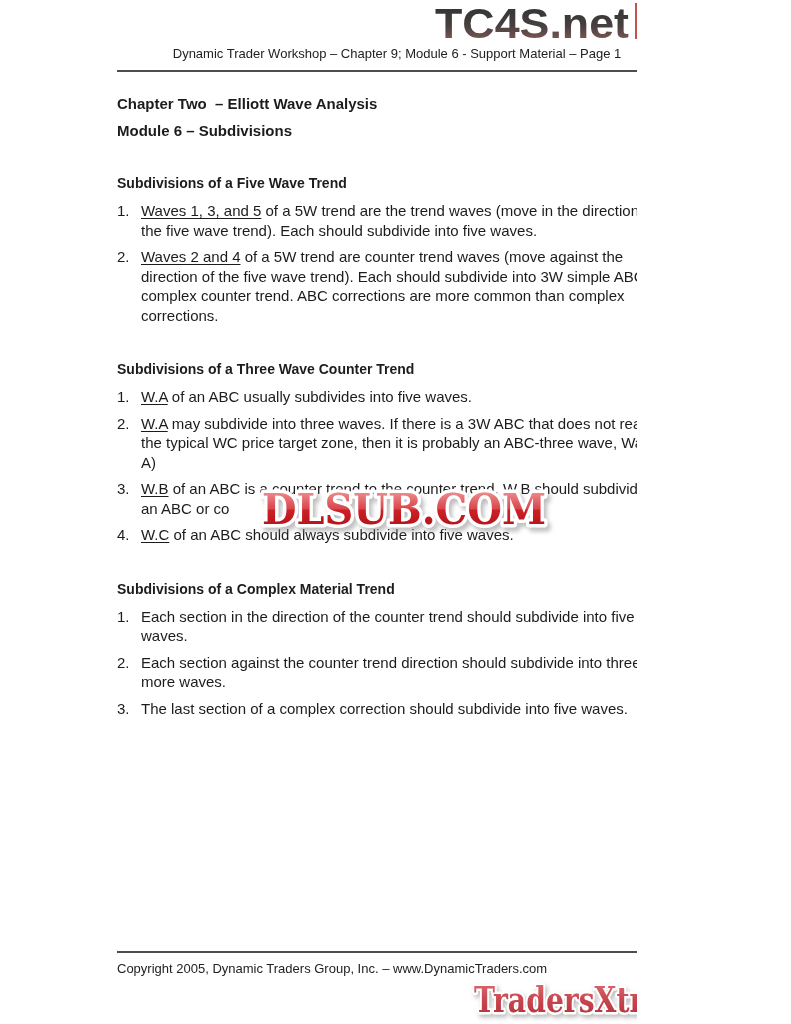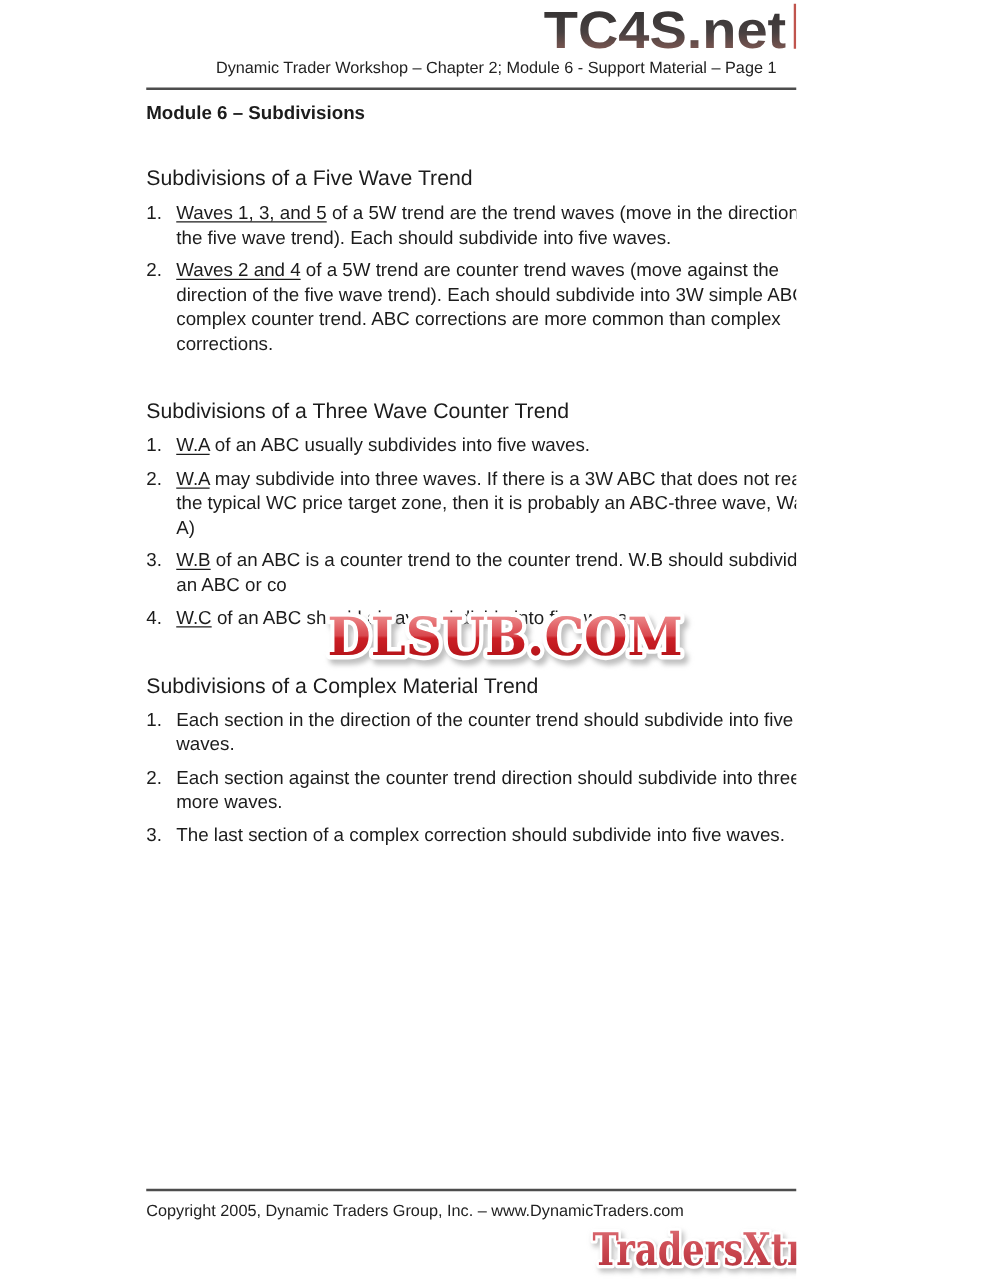--- a/index.html
+++ b/index.html
@@ -38,23 +38,23 @@
     white-space: pre-wrap;
   }
   .module-title {
     margin: 11px 0 0 0;
     font-size: 15px;
     line-height: 16px;
     font-weight: bold;
   }
   .section-heading {
     margin: 36px 0 0 0;
-    font-size: 17px;
-    line-height: 16px;
-    font-weight: normal;
+    font-size: 14px;
+    line-height: 16px;
+    font-weight: bold;
   }
   ol.items {
     list-style: none;
     margin: 10px 0 0 0;
     padding: 0 2px 0 0;
   }
   ol.items li {
     display: flex;
     font-size: 15px;
     line-height: 19.5px;
@@ -119,23 +119,24 @@
         <stop offset="0%" stop-color="#2f2f2f"></stop>
         <stop offset="55%" stop-color="#474040"></stop>
         <stop offset="100%" stop-color="#96625a"></stop>
       </linearGradient>
     </defs>
     <text class="sans" x="2" y="37" font-size="42" fill="url(#tcGrad)" textLength="194" lengthAdjust="spacingAndGlyphs">TC4S.net</text>
   </svg>
   <div class="edge-mark"></div>
 
   <div class="content">
-    <div class="header-text">Dynamic Trader Workshop – Chapter 2; Module 6 - Support Material – Page 1</div>
+    <div class="header-text">Dynamic Trader Workshop – Chapter 9; Module 6 - Support Material – Page 1</div>
     <div class="header-rule"></div>
 
+    <h2 class="chapter-title">Chapter Two  – Elliott Wave Analysis</h2>
     <h2 class="module-title">Module 6 – Subdivisions</h2>
 
     <div class="section">
       <h3 class="section-heading">Subdivisions of a Five Wave Trend</h3>
       <ol class="items">
           <li>
             <span class="num">1.</span>
             <span class="li-body"><span class="lead">Waves 1, 3, and 5</span> of a 5W trend are the trend waves (move in the direction of the five wave trend). Each should subdivide into five waves.</span>
           </li>
           <li>

